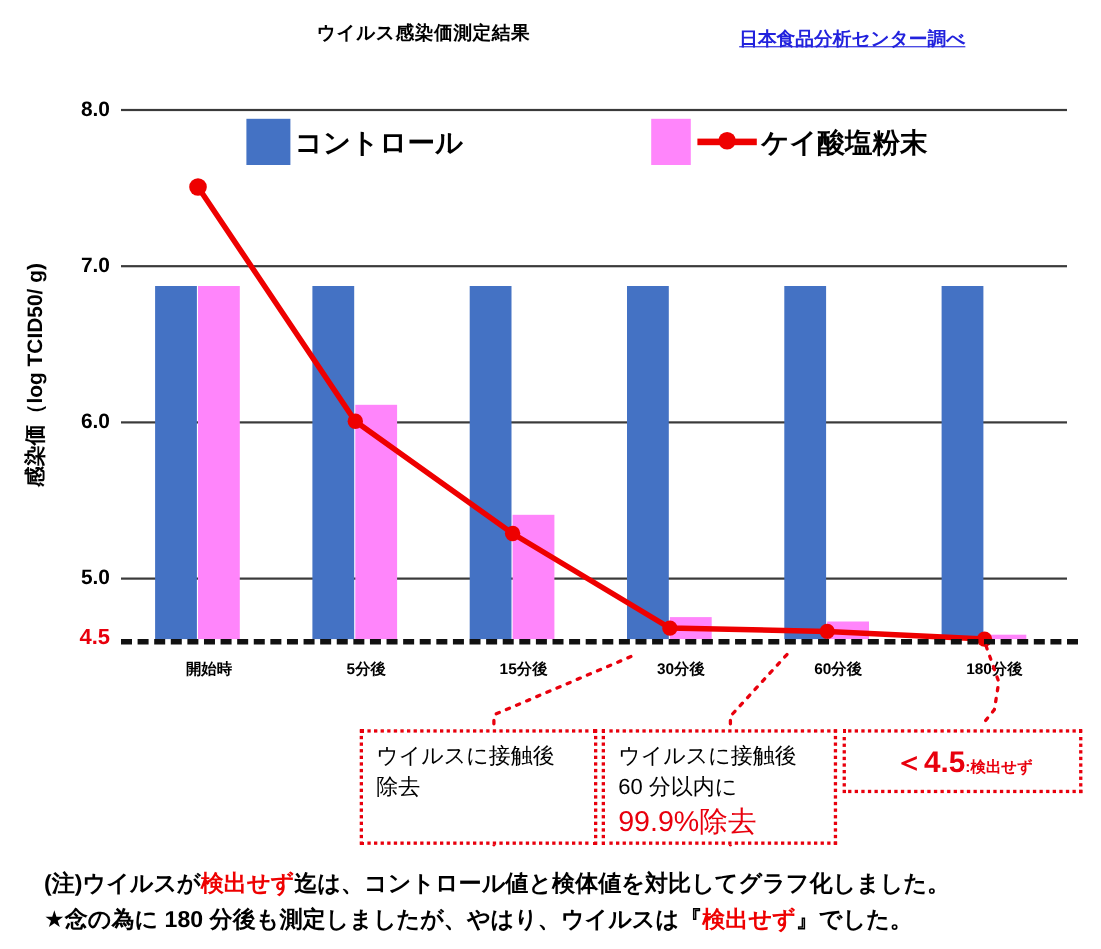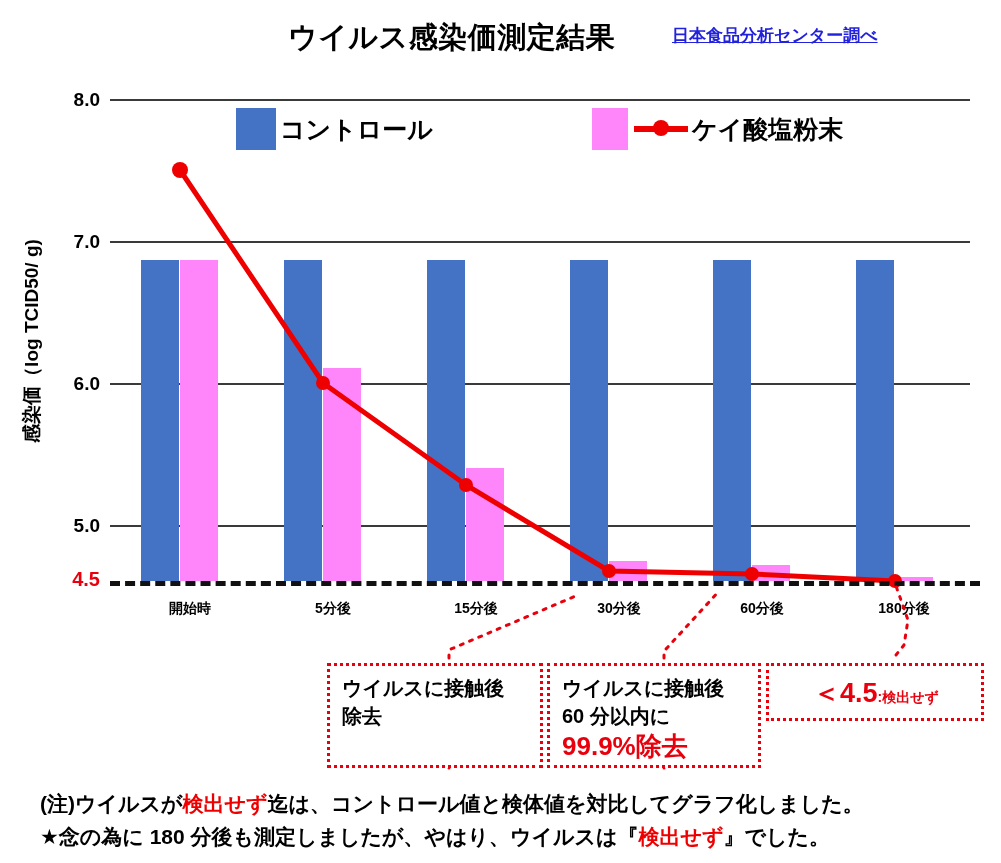--- a/index.html
+++ b/index.html
@@ -13,21 +13,21 @@
     position: relative;
     font-family: "Liberation Sans", "DejaVu Sans", sans-serif;
     overflow: hidden;
   }
 
   
   #chart-title {
     position: absolute;
     left: 288px;
     top: 18px;
-    font-size: 29px;
+    font-size: 17px;
     font-weight: 700;
     color: #000000;
     letter-spacing: 0.5px;
     white-space: nowrap;
   }
   #source-note {
     position: absolute;
     left: 672px;
     top: 24px;
     font-size: 17px;
@@ -149,21 +149,21 @@
   
   .callout {
     position: absolute;
     border: 3px dotted #e8000d;
     background: #ffffff;
     box-sizing: border-box;
     padding: 8px 10px 6px 12px;
   }
   .callout-line {
     font-size: 20px;
-    font-weight: 700;
+    font-weight: 400;
     color: #000;
     line-height: 1.42;
     white-space: nowrap;
   }
   .callout-line.red {
     color: #e8000d;
     font-size: 26px;
     line-height: 1.2;
   }
   #callout-3 {
@@ -254,21 +254,21 @@
 <div id="baseline" style="top:581px;"></div>
 
 <div class="xtick" style="left:130px; width:120px;">開始時</div>
 <div class="xtick" style="left:273px; width:120px;">5分後</div>
 <div class="xtick" style="left:416px; width:120px;">15分後</div>
 <div class="xtick" style="left:559px; width:120px;">30分後</div>
 <div class="xtick" style="left:702px; width:120px;">60分後</div>
 <div class="xtick" style="left:844px; width:120px;">180分後</div>
 
 <div id="legend">
-  <div class="legend-group" style="left:12px;">
+  <div class="legend-group" style="left:0px;">
     <span class="legend-swatch blue"></span>
     <span class="legend-text">コントロール</span>
   </div>
   <div class="legend-group" style="left:368px;">
     <span class="legend-swatch pink"></span>
     <span class="legend-line"></span>
     <span class="legend-text">ケイ酸塩粉末</span>
   </div>
 </div>
 

